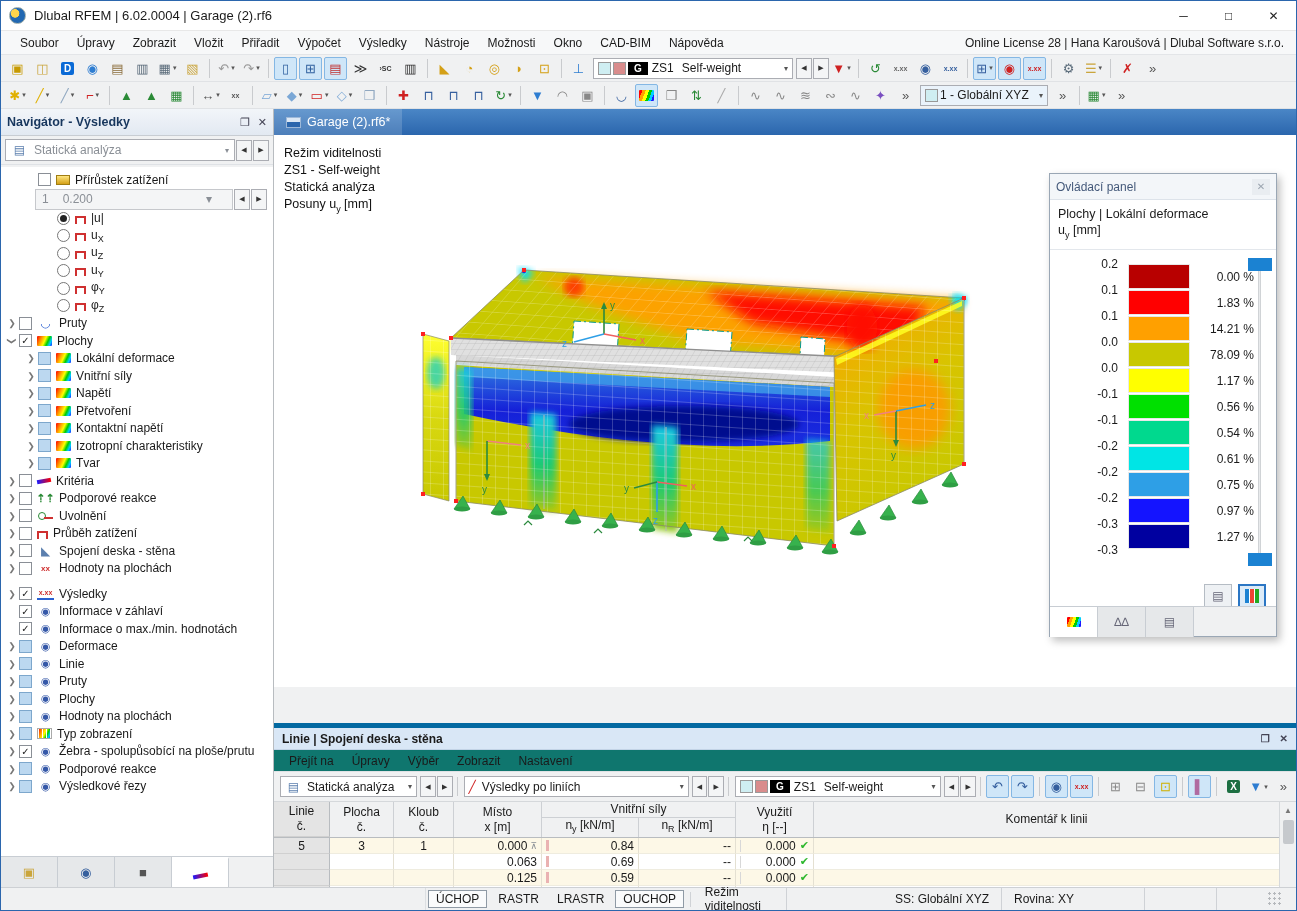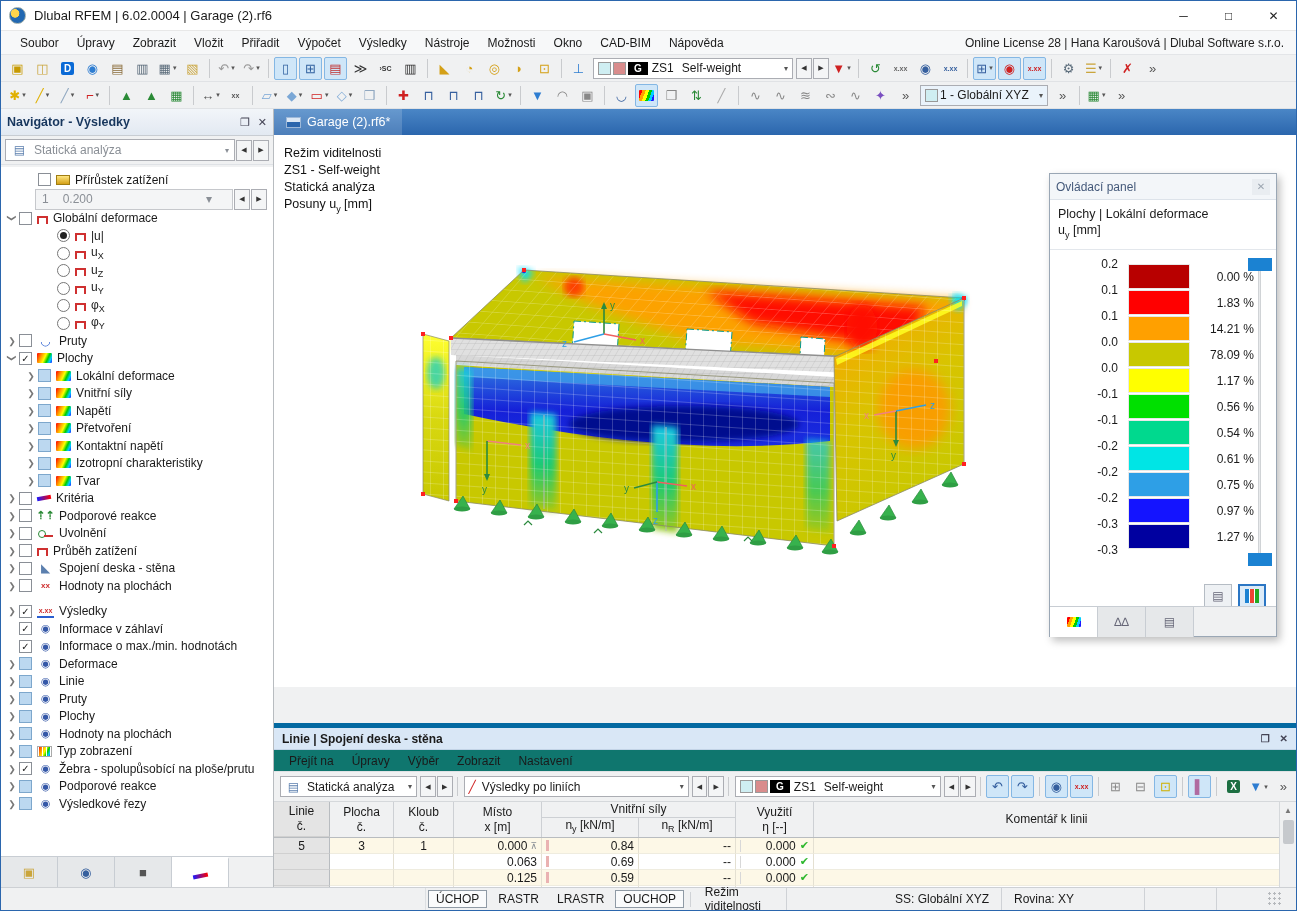--- a/index.html
+++ b/index.html
@@ -488,26 +488,20 @@
         </div>
         <div class="inc-combo">
           <div class="inc-box">
             <span>1</span>
             <span>0.200</span>
             <span class="cdd" style="margin-left: auto;">▾</span>
           </div>
           <span class="cbtn">◀</span>
           <span class="cbtn">▶</span>
         </div>
-        <div class="trow" style="padding-left: 4px;">
-          <span class="texp open" style="font-size: 9px;">❯</span>
-          <span class="cb"></span>
-          <span class="ni ni-frame"></span>
-          <span class="tlabel">Globální deformace</span>
-        </div>
         <div class="trow" style="padding-left: 42px;">
           <span class="texp" style="font-size: 9px;"></span>
           <span class="rb on"></span>
           <span class="ni ni-frame"></span>
           <span class="tlabel">|u|</span>
         </div>
         <div class="trow" style="padding-left: 42px;">
           <span class="texp" style="font-size: 9px;"></span>
           <span class="rb"></span>
           <span class="ni ni-frame"></span>
@@ -522,27 +516,27 @@
         <div class="trow" style="padding-left: 42px;">
           <span class="texp" style="font-size: 9px;"></span>
           <span class="rb"></span>
           <span class="ni ni-frame"></span>
           <span class="tlabel">u<sub>Y</sub></span>
         </div>
         <div class="trow" style="padding-left: 42px;">
           <span class="texp" style="font-size: 9px;"></span>
           <span class="rb"></span>
           <span class="ni ni-frame"></span>
-          <span class="tlabel">φ<sub>X</sub></span>
+          <span class="tlabel">φ<sub>Y</sub></span>
         </div>
         <div class="trow" style="padding-left: 42px;">
           <span class="texp" style="font-size: 9px;"></span>
           <span class="rb"></span>
           <span class="ni ni-frame"></span>
-          <span class="tlabel">φ<sub>Y</sub></span>
+          <span class="tlabel">φ<sub>Z</sub></span>
         </div>
         <div class="trow" style="padding-left: 4px;">
           <span class="texp" style="font-size: 9px;">❯</span>
           <span class="cb"></span>
           <span class="ni ni-vcurve">◡</span>
           <span class="tlabel">Pruty</span>
         </div>
         <div class="trow" style="padding-left: 4px;">
           <span class="texp open" style="font-size: 9px;">❯</span>
           <span class="cb">✓</span>

